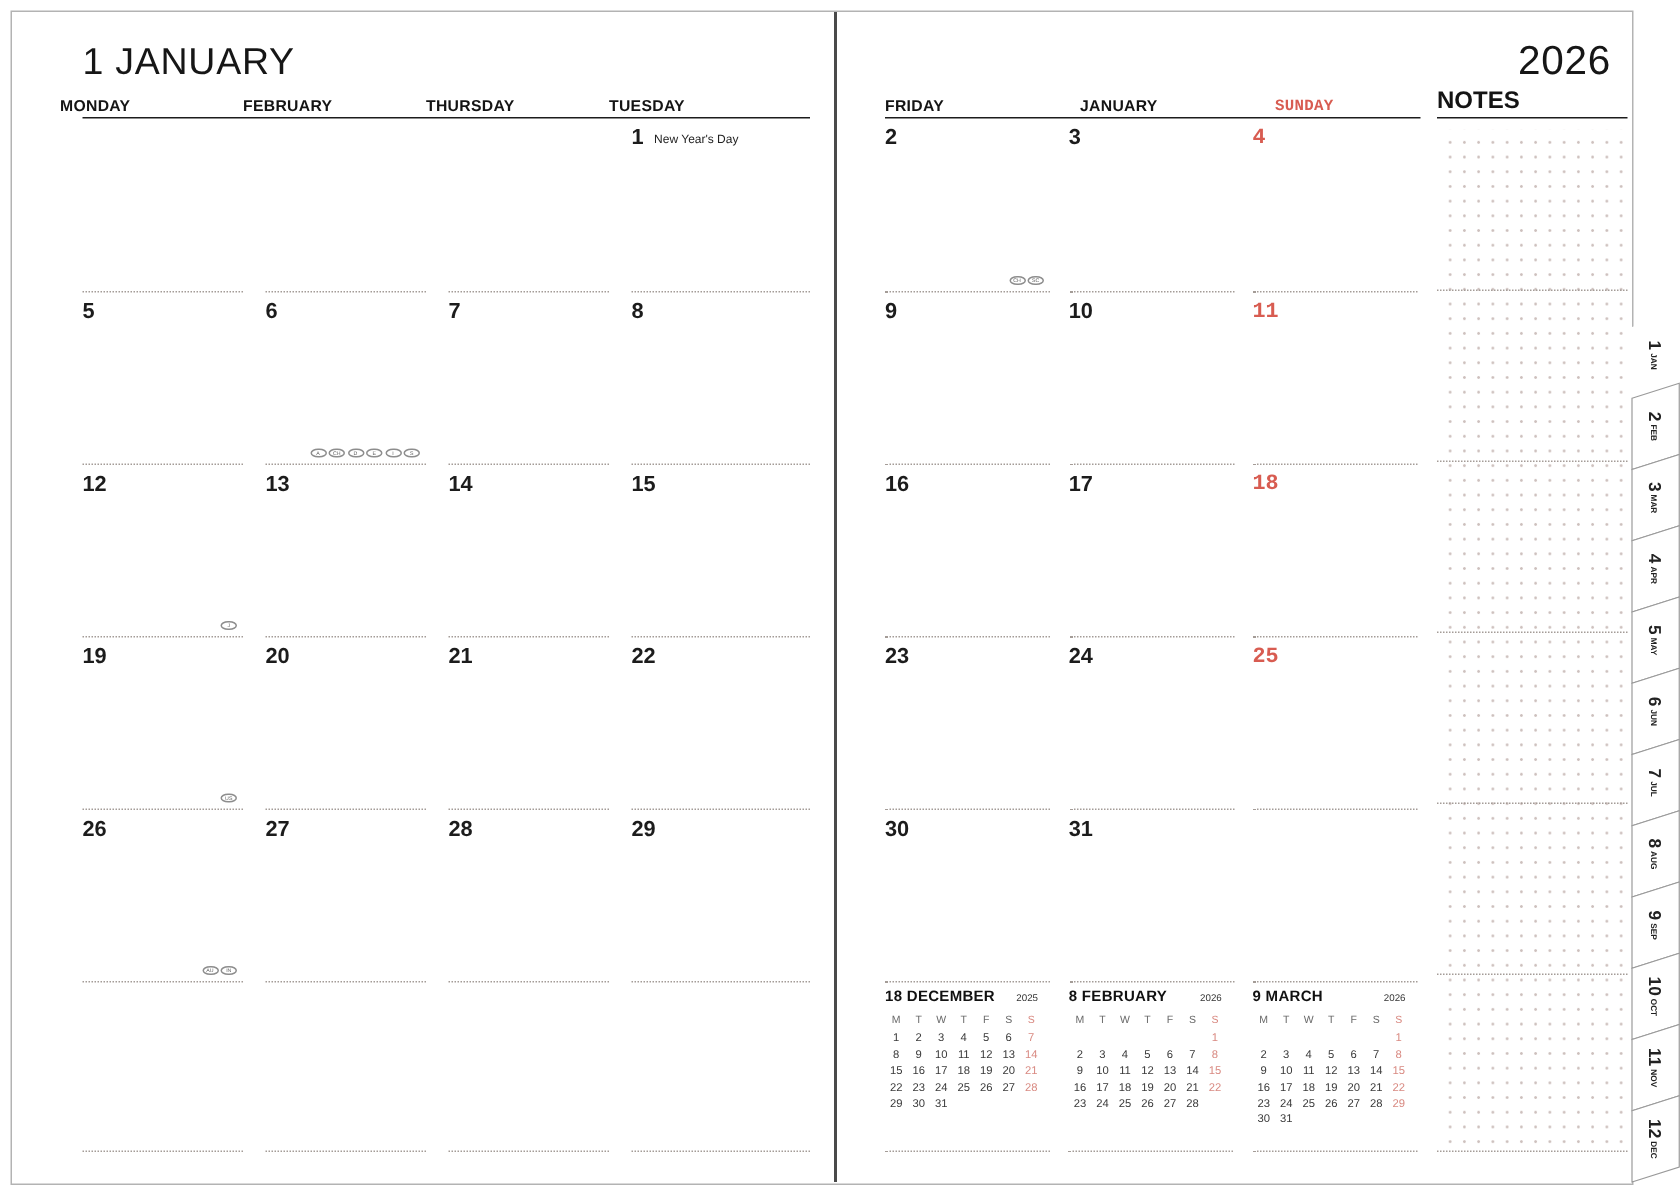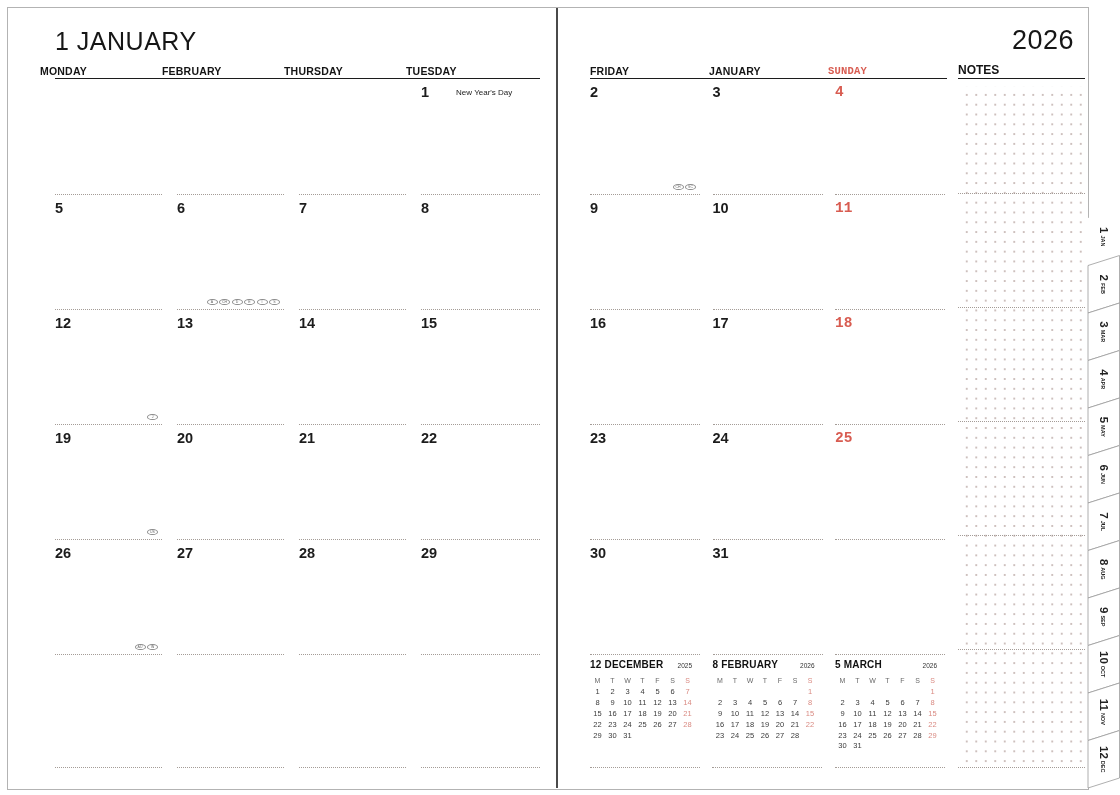--- a/index.html
+++ b/index.html
@@ -12,43 +12,43 @@
   .sheet{position:absolute;left:7px;top:7px;width:1080px;height:781px;
          border:1px solid #b3b3b3;background:#fff;}
   .gutter{position:absolute;left:556px;top:8px;width:2px;height:780px;background:#4a4a4a;}
 
   .page-title{position:absolute;top:27px;font-size:25px;letter-spacing:.5px;color:#161616;}
   .title-left{left:55px;}
   .title-right{right:46px;top:25px;font-size:27px;}
 
   .wk-row{position:absolute;top:60px;height:17px;display:grid;align-items:end;}
   .left-cols{left:40px;grid-template-columns:107px 107px 107px 119px;column-gap:15px;}
-  .right-cols{left:590px;grid-template-columns:110px 110px 110px;column-gap:9px;}
+  .right-cols{left:590px;grid-template-columns:110px 110px 110px;column-gap:20px;}
   .wk{font-size:10.5px;font-weight:700;letter-spacing:.2px;color:#141414;}
   .red{color:var(--accent) !important;font-family:Liberation Mono, monospace;}
 
   .notes-label{position:absolute;left:958px;top:60px;height:17px;display:flex;align-items:flex-end;
-               font-size:12px;font-weight:700;color:#141414;}
+               font-size:16px;font-weight:700;color:#141414;}
 
   .ul{position:absolute;top:78px;height:0;border-top:1.4px solid #1c1c1c;}
   .ul-left{left:55px;width:485px;}
   .ul-right{left:590px;width:357px;}
   .ul-notes{left:958px;width:127px;}
 
   .daygrid{position:absolute;top:79px;display:grid;grid-auto-rows:115px;}
   #left-grid{left:55px;grid-template-columns:107px 107px 107px 119px;column-gap:15px;}
   #right-grid{left:590px;grid-template-columns:110px 110px 110px;column-gap:12.5px;}
   #notes-col{position:absolute;left:958px;top:79px;width:127px;}
   #notes-col .cell{height:114px;}
 
   .cell{position:relative;border-top:1px dotted var(--dotline);padding-top:5px;box-sizing:border-box;}
   .cell.r0{border-top:none;}
   .dayline{display:flex;align-items:flex-start;}
   .day{font-size:14.5px;font-weight:700;color:#1c1c1c;line-height:16px;}
-  .note{font-size:8px;margin-left:27px;margin-top:4px;color:#222;}
+  .note{font-size:8px;margin-left:7px;margin-top:4px;color:#222;}
 
   .markers{position:absolute;right:4px;bottom:4px;display:flex;gap:1.5px;}
   .marker{width:11px;height:6.5px;border:0.7px solid #8d8d8d;border-radius:50%;
           font-size:3.5px;line-height:4px;color:#666;display:flex;align-items:center;
           justify-content:center;box-sizing:border-box;overflow:hidden;}
 
   .bdot{position:absolute;top:767px;height:0;border-top:1px dotted var(--dotline);}
 
   .notes-dots{position:absolute;left:959px;top:86px;width:126px;height:681px;
       background-image:radial-gradient(circle,var(--griddot) 0.8px,rgba(0,0,0,0) 1px);
@@ -291,21 +291,21 @@
     <div class="cell"></div>
     <div class="cell"></div>
     <div class="cell"></div>
     <div class="cell"></div>
     <div class="cell"></div>
   </div>
 
 <div id="minicals">
     <div class="minical" style="left: 590px;">
       <div class="mc-head">
-        <span class="mc-title">12 DECEMBER</span>
+        <span class="mc-title">18 DECEMBER</span>
         <span class="mc-year">2025</span>
       </div>
       <div class="mc-grid">
         <span class="mc-dow">M</span>
         <span class="mc-dow">T</span>
         <span class="mc-dow">W</span>
         <span class="mc-dow">T</span>
         <span class="mc-dow">F</span>
         <span class="mc-dow">S</span>
         <span class="mc-dow mc-red">S</span>
@@ -391,21 +391,21 @@
         <span class="mc-num">24</span>
         <span class="mc-num">25</span>
         <span class="mc-num">26</span>
         <span class="mc-num">27</span>
         <span class="mc-num">28</span>
         <span class="mc-num"></span>
       </div>
     </div>
     <div class="minical" style="left: 835px;">
       <div class="mc-head">
-        <span class="mc-title">5 MARCH</span>
+        <span class="mc-title">9 MARCH</span>
         <span class="mc-year">2026</span>
       </div>
       <div class="mc-grid">
         <span class="mc-dow">M</span>
         <span class="mc-dow">T</span>
         <span class="mc-dow">W</span>
         <span class="mc-dow">T</span>
         <span class="mc-dow">F</span>
         <span class="mc-dow">S</span>
         <span class="mc-dow mc-red">S</span>

